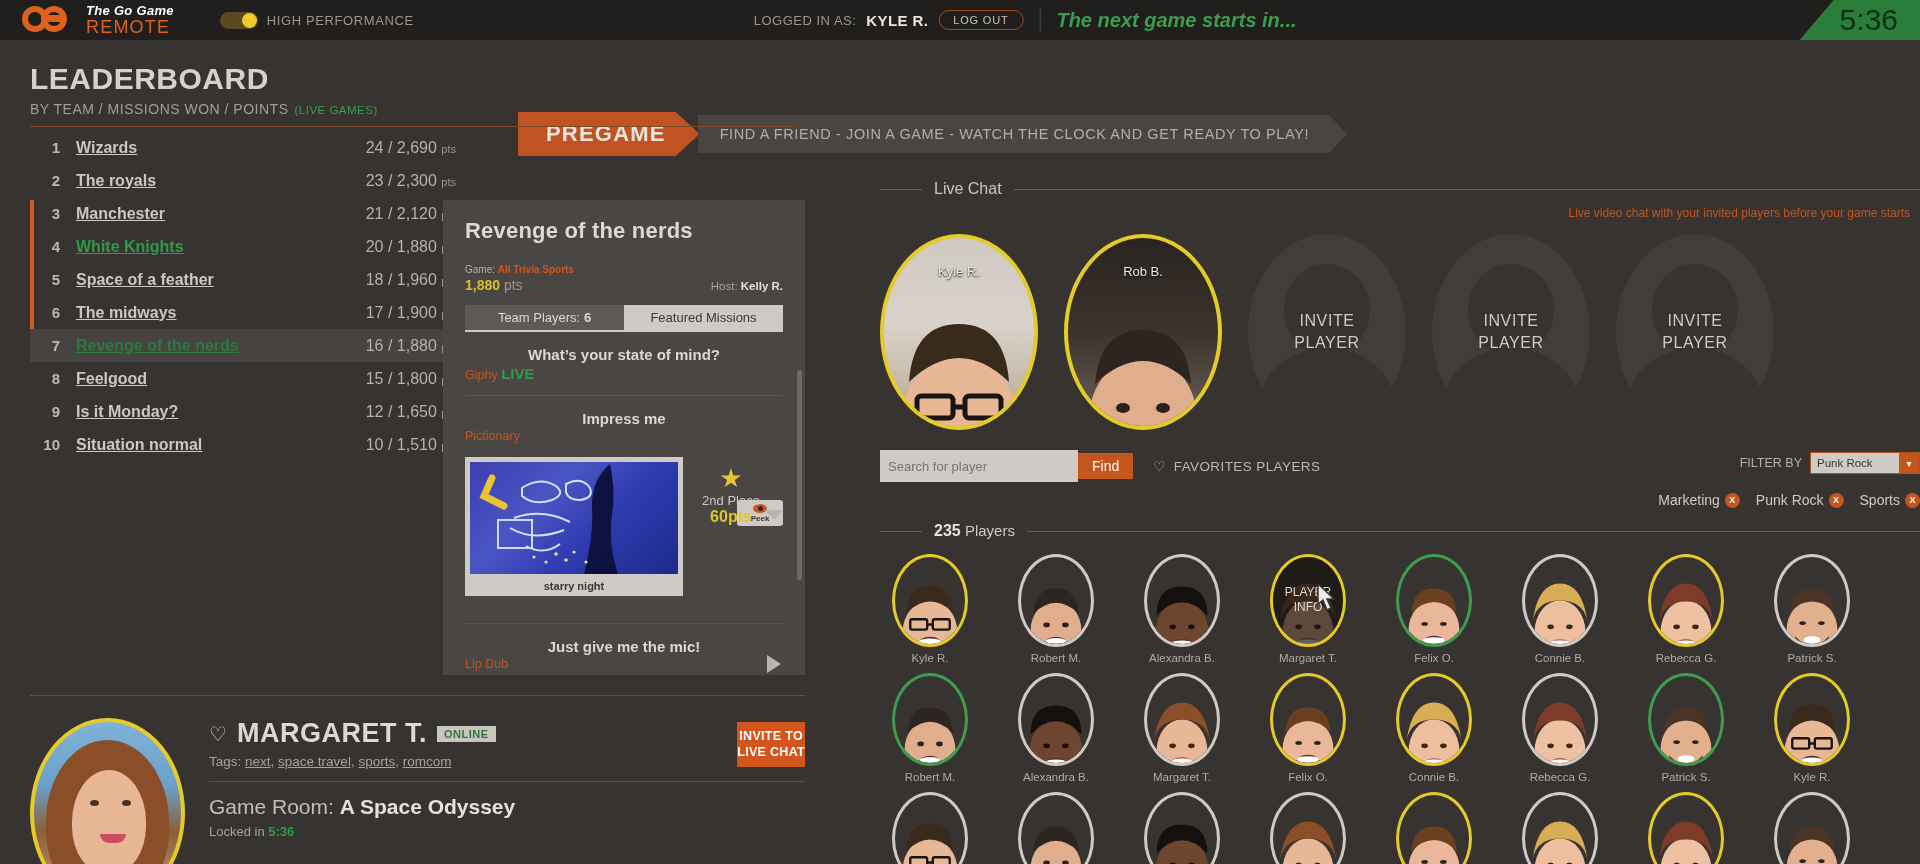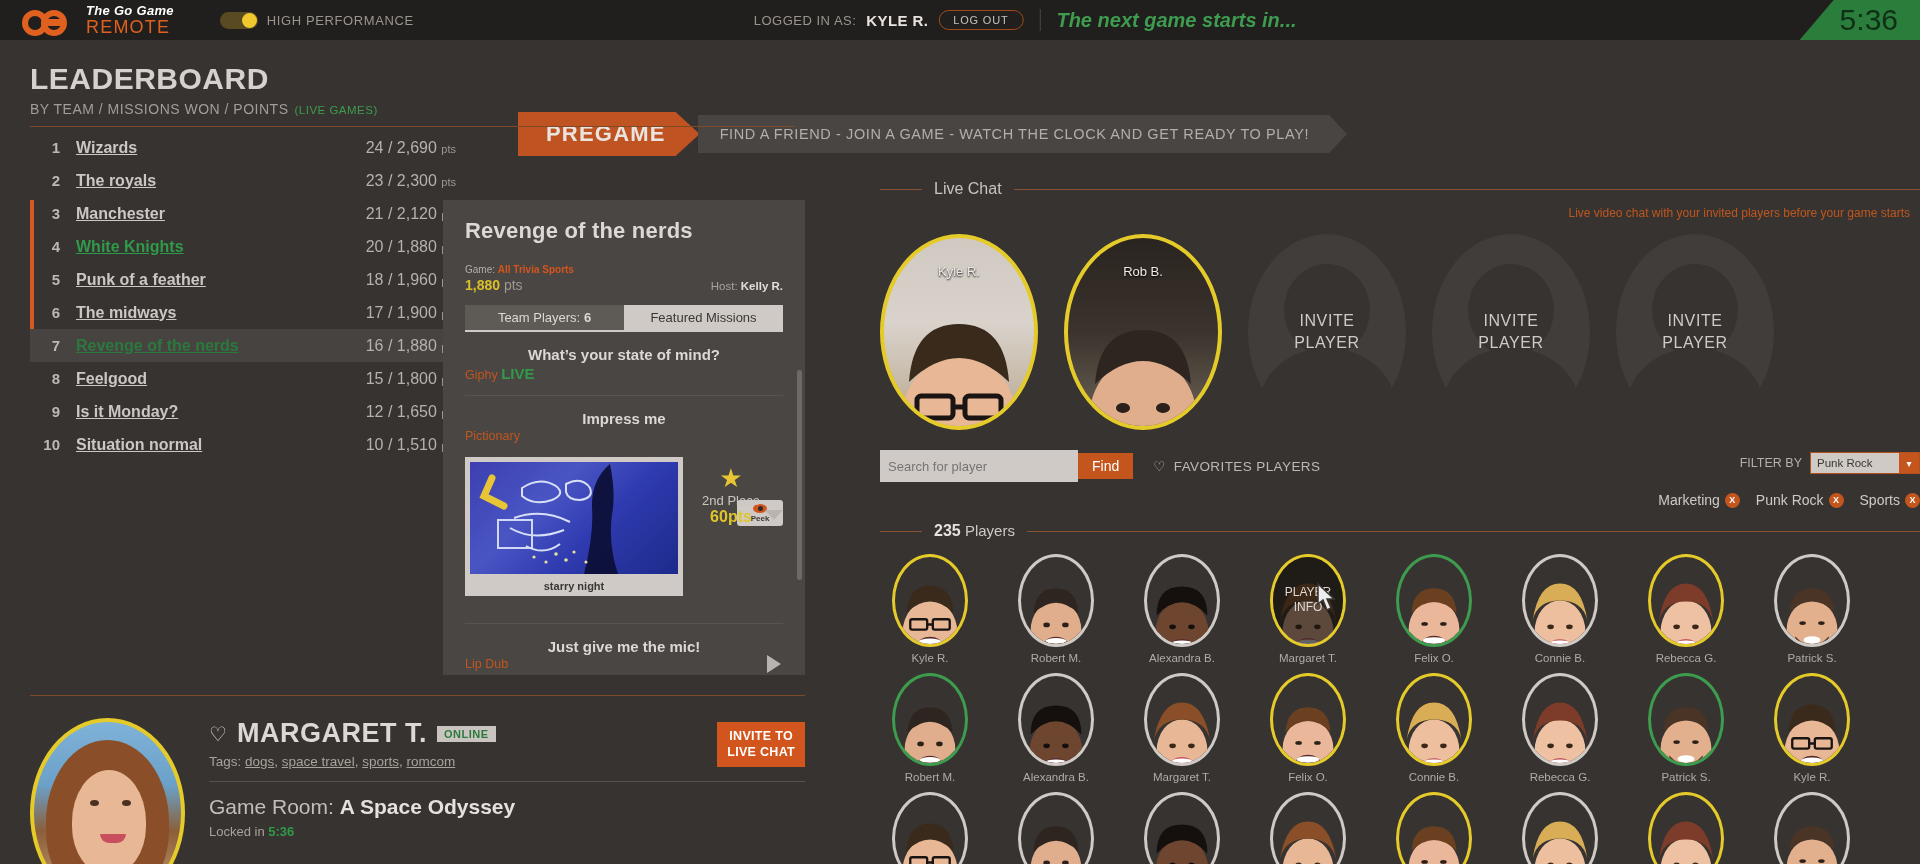--- a/index.html
+++ b/index.html
@@ -1,21 +1,21 @@
 <!DOCTYPE html>
 <html><head>
 <meta charset="utf-8">
 <style>
   *{box-sizing:border-box;margin:0;padding:0;}
   html,body{width:1920px;height:864px;overflow:hidden;}
   body{background:#373330;font-family:"Liberation Sans",sans-serif;color:#cfcac5;}
 
   
   .topbar{position:relative;height:40px;background:#211f1d;display:flex;align-items:center;}
-  .logo-wrap{display:flex;align-items:flex-end;margin-left:22px;gap:8px;}
+  .logo-wrap{display:flex;align-items:flex-start;margin-left:22px;gap:8px;}
   .logo-mark{position:relative;width:56px;height:28px;}
   .logo-mark .ring{position:absolute;top:2px;width:26px;height:26px;border:6px solid #e0601f;border-radius:50%;}
   .logo-mark .ring.a{left:0;}
   .logo-mark .ring.b{left:19px;border-color:#e0601f;}
   .logo-mark .bar{position:absolute;top:11px;left:20px;width:22px;height:7px;background:#e0601f;border-radius:1px;}
   .logo-text{line-height:1.0;}
   .logo-text .l1{font-size:13px;font-weight:bold;font-style:italic;color:#ffffff;letter-spacing:.3px;}
   .logo-text .l2{font-size:18px;font-weight:300;color:#e0601f;letter-spacing:1.2px;margin-top:1px;}
   .perf{display:flex;align-items:center;gap:9px;margin-left:46px;}
   .toggle{width:38px;height:17px;border-radius:9px;background:#5a4a22;position:relative;}
@@ -94,21 +94,21 @@
   .face-hair{position:absolute;left:12px;top:18px;right:12px;bottom:0;background:#8a4f28;border-radius:50% 50% 45% 45%;}
   .face-skin{position:absolute;left:38px;top:48px;width:74px;height:104px;background:#e8b795;border-radius:50% 50% 46% 46%;}
   .face-eye{position:absolute;width:9px;height:6px;background:#4a3020;border-radius:50%;top:78px;}
   .prof-info{margin-left:24px;flex:1;position:relative;}
   .nm-row{display:flex;align-items:center;gap:10px;}
   .heart{font-size:20px;color:#cfcac5;}
   .nm{font-size:27px;font-weight:bold;color:#ddd8d3;letter-spacing:.5px;}
   .badge-online{background:#c9c4bf;color:#2b7a3d;font-size:11px;font-weight:bold;padding:2px 7px;letter-spacing:.5px;}
   .tags{margin-top:5px;font-size:13.5px;color:#a8a29c;}
   .tags a{color:#a8a29c;text-decoration:underline;}
-  .inv-btn{position:absolute;right:0;top:4px;background:#d1551c;color:#fff;font-size:12.5px;font-weight:bold;text-align:center;padding:7px 10px;line-height:1.25;letter-spacing:.3px;}
+  .inv-btn{position:absolute;right:0;top:4px;background:#d1551c;color:#fff;font-size:12.5px;font-weight:bold;text-align:center;padding:7px 0;line-height:1.25;letter-spacing:.3px;}
   .p-sep{height:1px;background:#565250;margin-top:12px;}
   .room{margin-top:13px;font-size:21px;color:#c3beb9;}
   .room b{color:#e6e1dc;font-weight:bold;text-align:right;}
   .locked{margin-top:5px;font-size:13px;color:#a8a29c;}
   .locked b{color:#2f9a4a;}
 
   
   .pregame{position:absolute;left:518px;top:72px;display:flex;align-items:center;}
   .pg-tag{background:#c05322;color:#e9e4df;font-size:22px;font-weight:bold;letter-spacing:1.2px;padding:9px 34px 9px 28px;clip-path:polygon(0 0,calc(100% - 24px) 0,100% 50%,calc(100% - 24px) 100%,0 100%);}
   .pg-rest{background:#494542;color:#b3aea9;font-size:14.5px;letter-spacing:.6px;padding:11px 38px 11px 22px;margin-left:-2px;clip-path:polygon(0 0,calc(100% - 18px) 0,100% 50%,calc(100% - 18px) 100%,0 100%);}
@@ -226,21 +226,21 @@
           <span class="team">Manchester</span>
           <span class="score">21 / 2,120 <span class="pts">pts</span></span>
         </div>
         <div class="lb-row green">
           <span class="rank">4</span>
           <span class="team">White Knights</span>
           <span class="score">20 / 1,880 <span class="pts">pts</span></span>
         </div>
         <div class="lb-row">
           <span class="rank">5</span>
-          <span class="team">Punk of a feather</span>
+          <span class="team">Space of a feather</span>
           <span class="score">18 / 1,960 <span class="pts">pts</span></span>
         </div>
         <div class="lb-row">
           <span class="rank">6</span>
           <span class="team">The midways</span>
           <span class="score">17 / 1,900 <span class="pts">pts</span></span>
         </div>
         <div class="lb-row sel">
           <span class="rank">7</span>
           <span class="team">Revenge of the nerds</span>
@@ -359,21 +359,21 @@
           <div style="position:absolute;left:66px;top:112px;width:26px;height:9px;background:#c94f5e;border-radius:0 0 12px 12px;"></div>
         </div>
         <div class="prof-info">
           <div class="nm-row">
             <span class="heart">♡</span>
             <span class="nm">MARGARET T.</span>
             <span class="badge-online">ONLINE</span>
           </div>
           <div class="tags">
             <span>Tags:</span>
-            <span id="tag-list"><a href="#">dogs</a>, <a href="#">space travel</a>, <a href="#">sports</a>, <a href="#">romcom</a></span>
+            <span id="tag-list"><a href="#">next</a>, <a href="#">space travel</a>, <a href="#">sports</a>, <a href="#">romcom</a></span>
           </div>
           <div class="inv-btn">
             <div>INVITE TO</div>
             <div>LIVE CHAT</div>
           </div>
           <div class="p-sep"></div>
           <div class="room">
             <span>Game Room:</span>
             <b>A Space Odyssey</b>
           </div>

